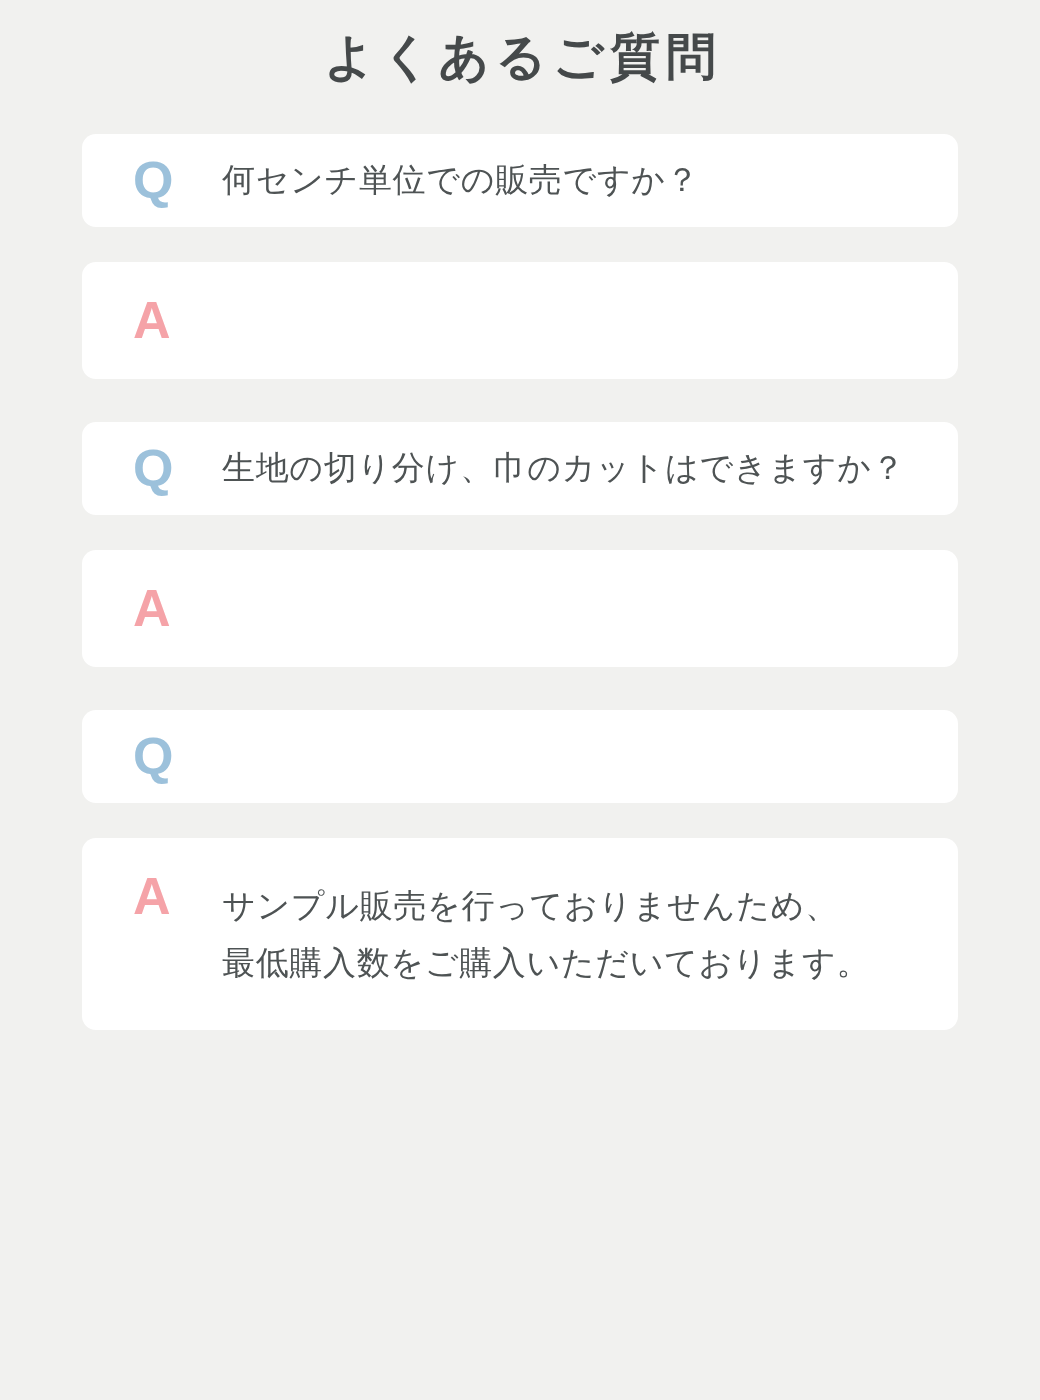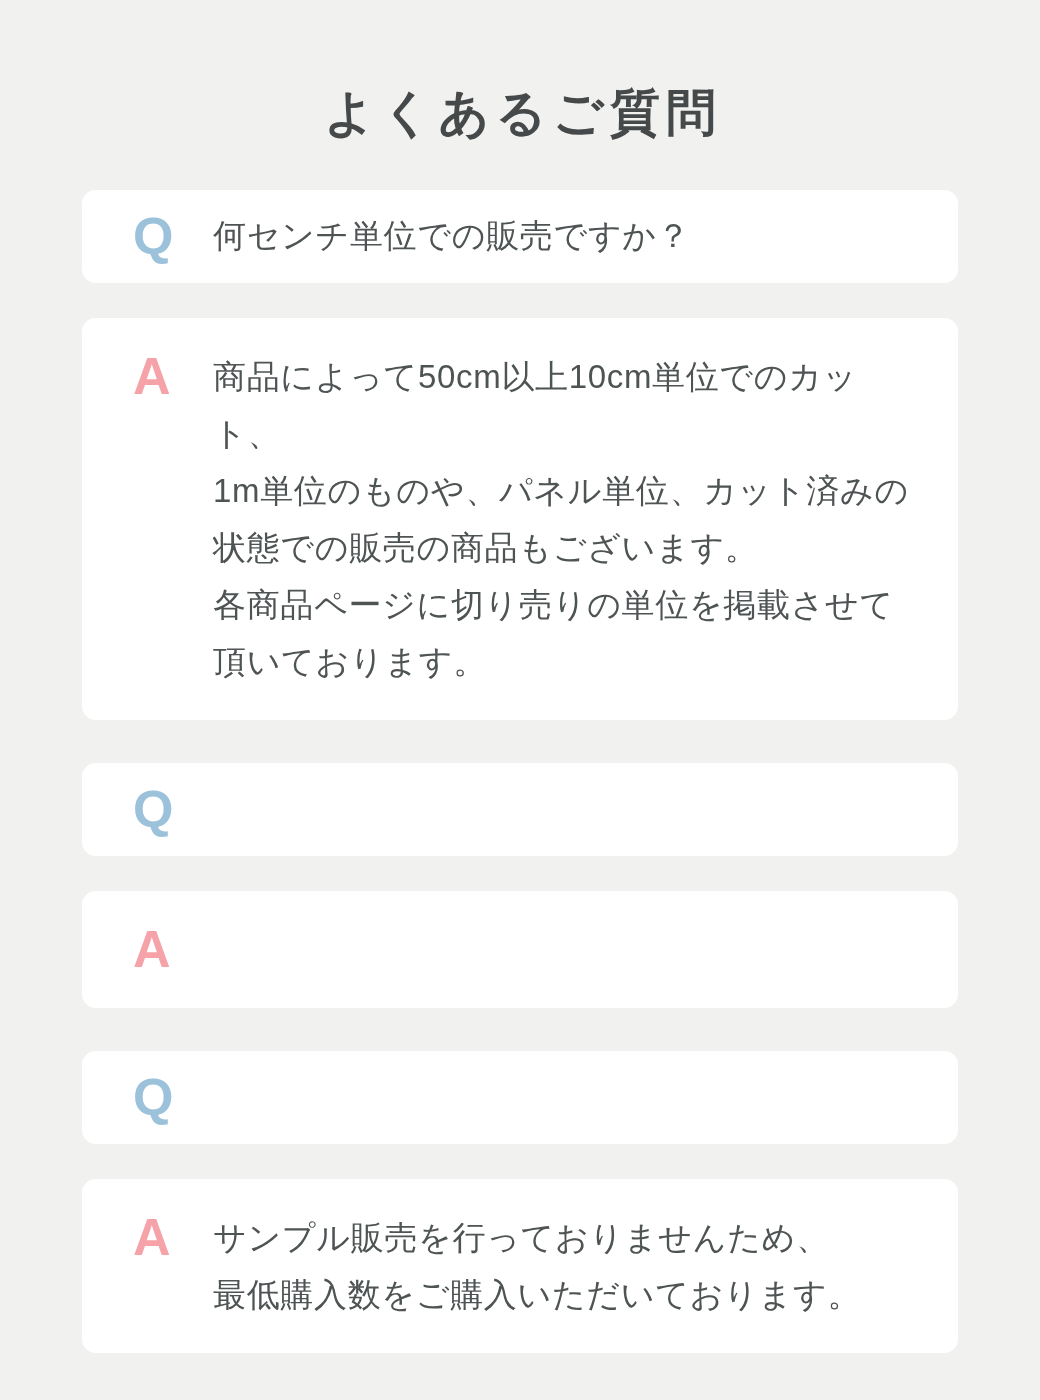--- a/index.html
+++ b/index.html
@@ -8,21 +8,21 @@
   }
   body {
     width: 1040px;
     height: 1400px;
     background: #f1f1ef;
     font-family: "Liberation Sans", sans-serif;
     -webkit-font-smoothing: antialiased;
   }
   .page-title {
     margin: 0;
-    padding-top: 80px;
+    padding-top: 24px;
     height: 58px;
     text-align: center;
     font-size: 50px;
     font-weight: 700;
     letter-spacing: 0.12em;
     text-indent: 0.12em; 
     color: #45494a;
   }
   .faq-list {
     width: 876px;
@@ -53,21 +53,21 @@
     width: 48px;
     margin-right: 32px;
     font-size: 52px;
     font-weight: 700;
     line-height: 57px;
     text-align: left;
   }
   .badge-q { color: #9cc1db; }
   .badge-a { color: #f5a3a8; }
   .txt {
-    margin: 0;
+    margin: 9px;
     font-size: 33px;
     font-weight: 500;
     color: #4e5354;
     letter-spacing: 0.02em;
   }
   .q-txt {
     line-height: 1.3;
   }
   .a-txt {
     line-height: 57px;
@@ -81,29 +81,25 @@
   <h1 class="page-title">よくあるご質問</h1>
 
   <section class="faq-list">
 
     <div class="card q-card">
       <span class="badge badge-q">Q</span>
       <p class="txt q-txt">何センチ単位での販売ですか？</p>
     </div>
     <div class="card a-card">
       <span class="badge badge-a">A</span>
-      <p class="txt a-txt">商品によって50cm以上10cm単位でのカット、
-1m単位のものや、パネル単位、カット済みの
-状態での販売の商品もございます。
-各商品ページに切り売りの単位を掲載させて
-頂いております。</p>
     </div>
 
     <div class="card q-card">
       <span class="badge badge-q">Q</span>
+      <p class="txt q-txt">生地の切り分け、巾のカットはできますか？</p>
     </div>
     <div class="card a-card">
       <span class="badge badge-a">A</span>
     </div>
 
     <div class="card q-card">
       <span class="badge badge-q">Q</span>
     </div>
     <div class="card a-card">
       <span class="badge badge-a">A</span>

